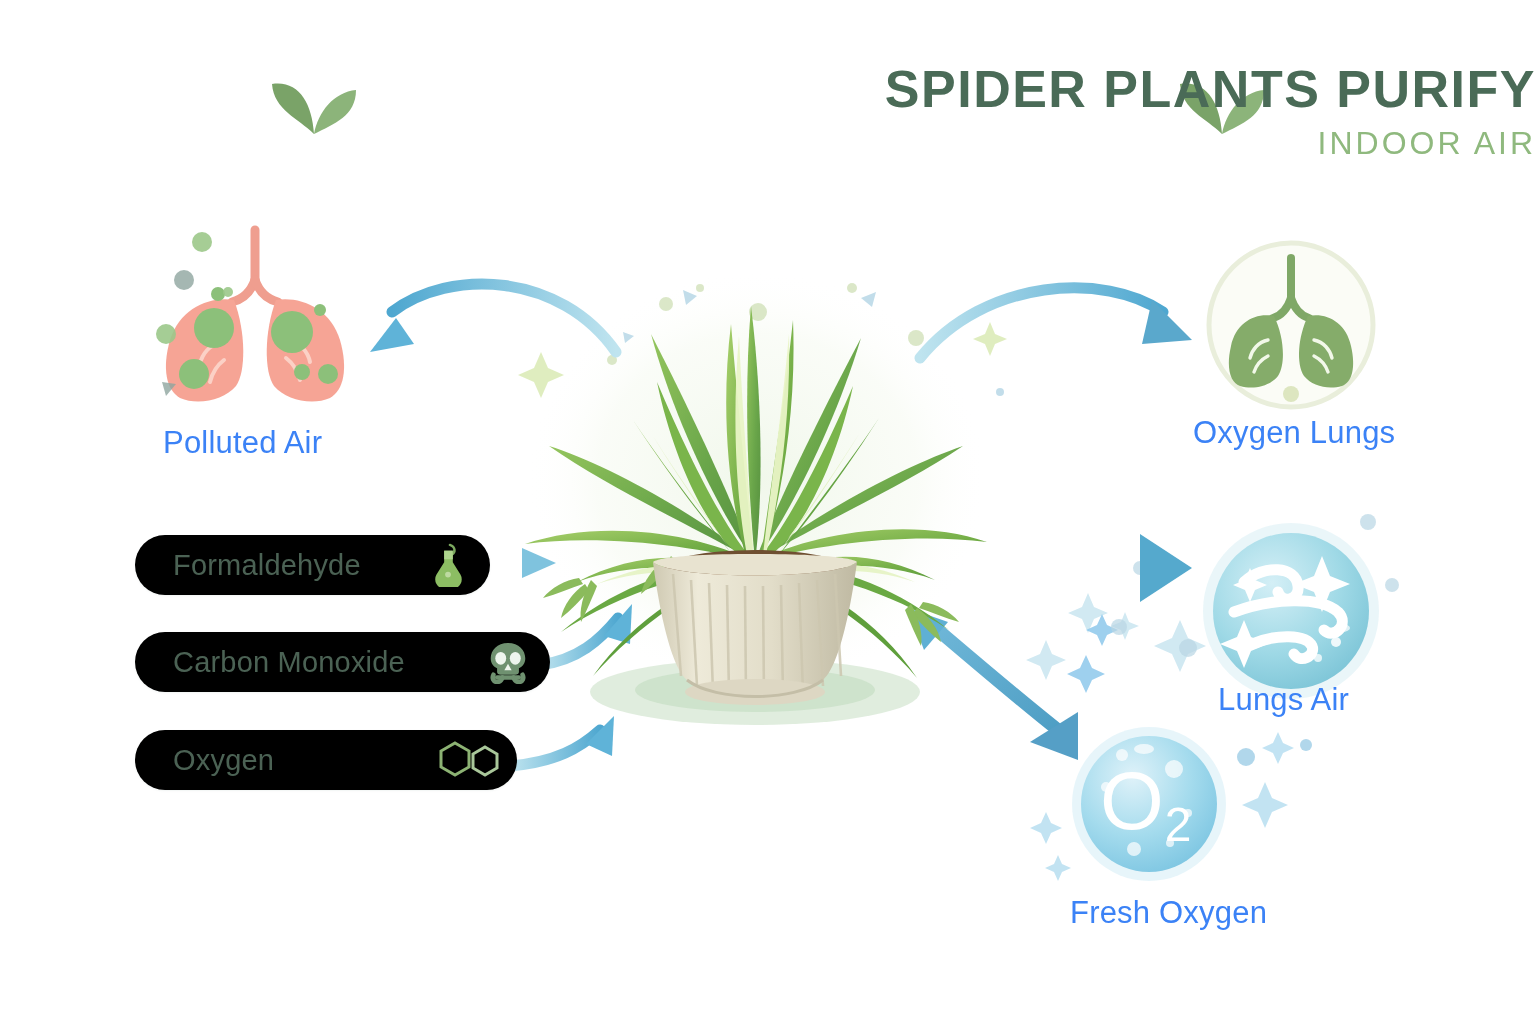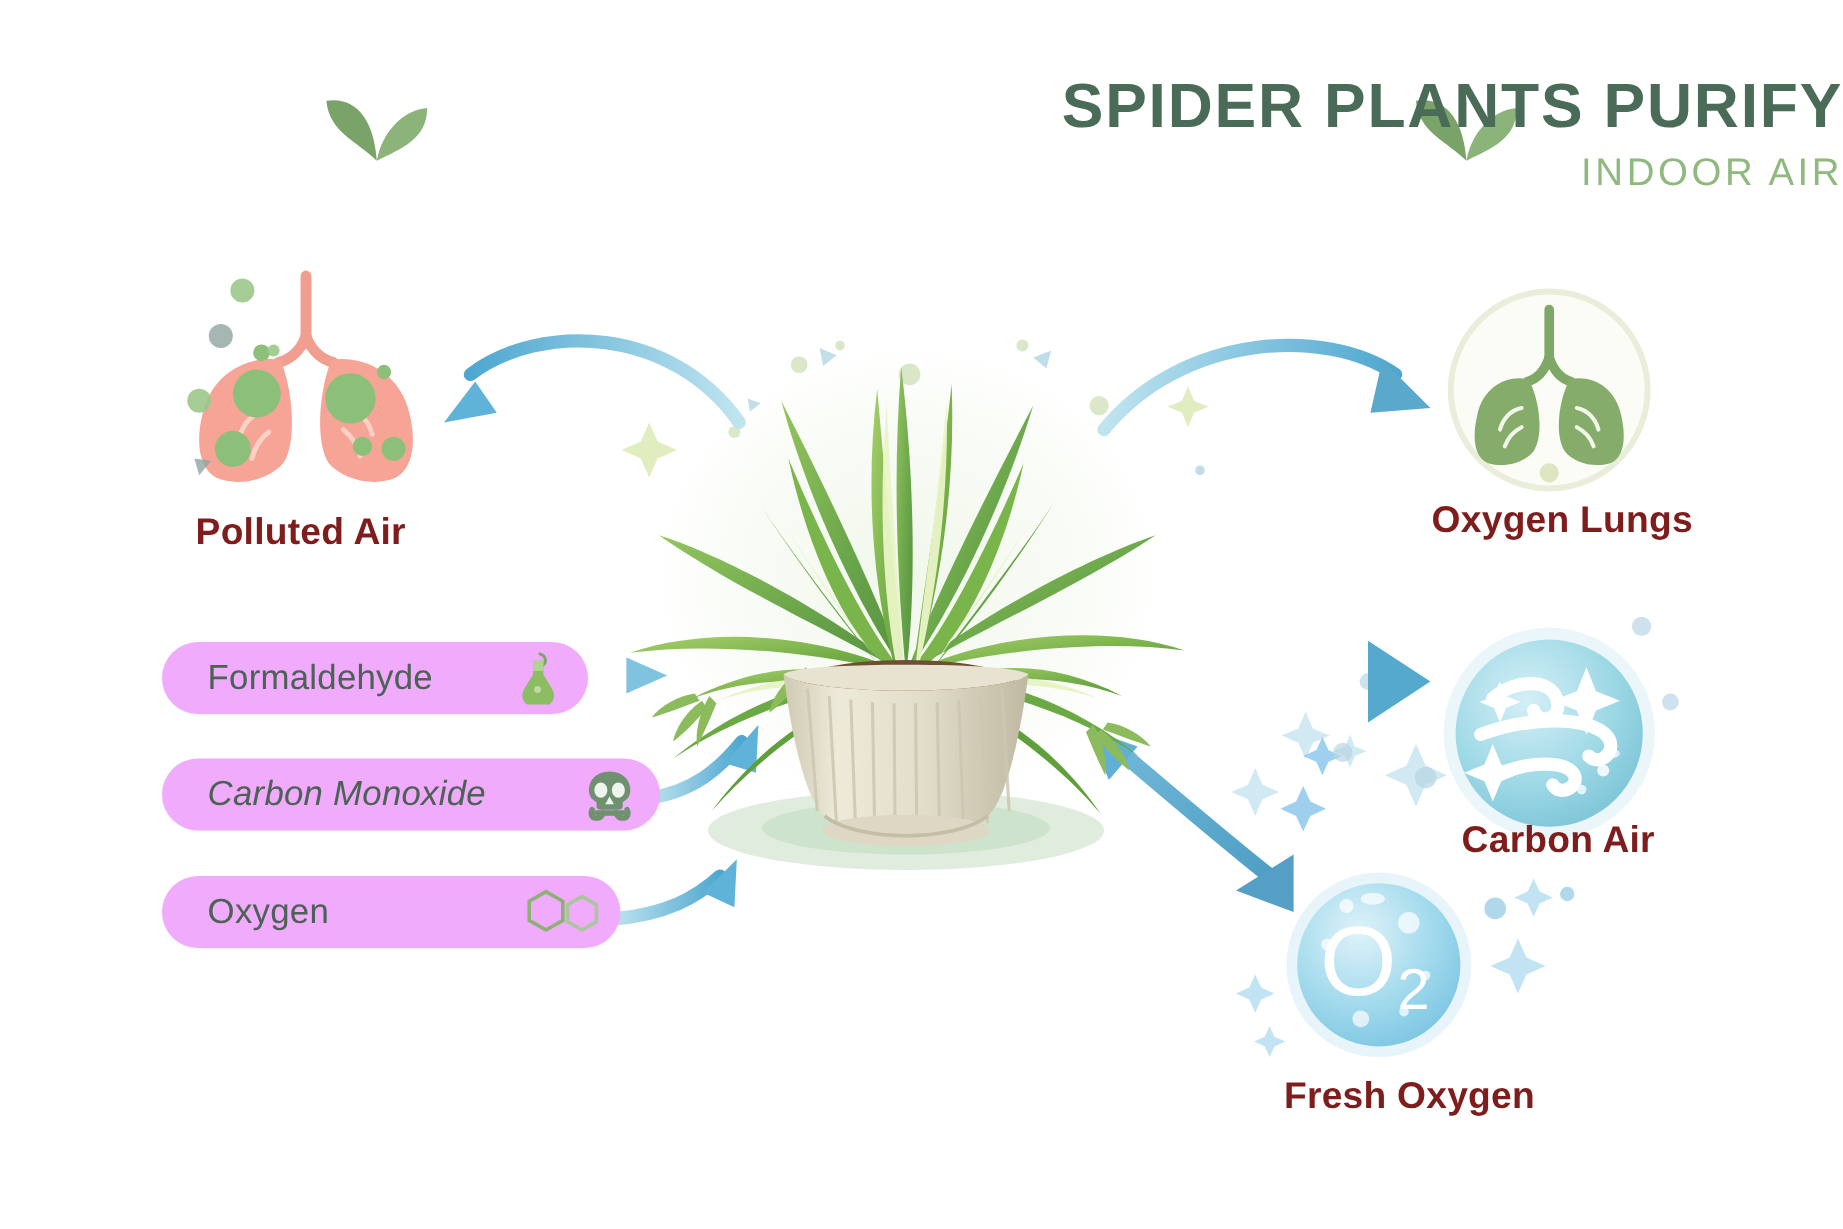--- a/index.html
+++ b/index.html
@@ -25,48 +25,47 @@
     font-size:32px;font-weight:normal;letter-spacing:3px;
     color:#8fb97e;line-height:1.15;margin:8px 0 0 0;
   }
   .sprout{position:absolute;top:66px;width:92px;height:70px;}
   .sprout.left{left:268px;}
   .sprout.right{left:1176px;}
 
   
   .node-label{
     position:absolute;
-    font-size:31px;color:#7f1d1d;
+    font-size:31px;color:#3b82f6;
     white-space:nowrap;
     letter-spacing:.2px;
-    font-weight:bold;
   }
 
   
   #polluted-lungs{position:absolute;left:150px;top:222px;width:215px;height:185px;}
   #polluted-air-label{left:163px;top:425px;}
 
   
   .chip{
     position:absolute;height:60px;
-    background:#f0abfc;
+    background:#000000;
     border-radius:30px;
     display:flex;align-items:center;
     box-shadow:0 1px 2px rgba(120,150,135,.10);
   }
   .chip-text{
     font-size:29px;color:#4b6254;
     margin-left:38px;white-space:nowrap;letter-spacing:.2px;
   }
   .chip-icon{
     position:absolute;right:22px;top:50%;transform:translateY(-50%);
     width:40px;height:44px;display:block;
   }
   #chip-formaldehyde{left:135px;top:535px;width:355px;}
-  #chip-carbon-monoxide{left:135px;top:632px;width:415px;font-style:italic;}
+  #chip-carbon-monoxide{left:135px;top:632px;width:415px;}
   #chip-benzene{left:135px;top:730px;width:382px;}
 
   
   #clean-lungs-badge{position:absolute;left:1196px;top:230px;width:190px;height:190px;}
   #clean-lungs-label{left:1193px;top:415px;}
 
   #clean-air-badge{position:absolute;left:1200px;top:520px;width:182px;height:182px;}
   #clean-air-label{left:1218px;top:682px;}
 
   #fresh-oxygen-badge{position:absolute;left:1070px;top:725px;width:158px;height:158px;}
@@ -421,21 +420,21 @@
     </g>
     <g fill="#ffffff">
       <path d="M122,36 l8,20 20,8 -20,8 -8,20 -8,-20 -20,-8 20,-8 z"></path>
       <path d="M44,100 l7,17 17,7 -17,7 -7,17 -7,-17 -17,-7 17,-7 z"></path>
       <path d="M50,48 l5,12 12,5 -12,5 -5,12 -5,-12 -12,-5 12,-5 z"></path>
       <circle cx="136" cy="122" r="5" opacity=".85"></circle>
       <circle cx="118" cy="138" r="4" opacity=".75"></circle>
       <ellipse cx="142" cy="108" rx="8" ry="4" opacity=".7"></ellipse>
     </g>
   </svg>
-  <div class="node-label" id="clean-air-label">Carbon Air</div>
+  <div class="node-label" id="clean-air-label">Lungs Air</div>
 
   <svg id="fresh-oxygen-badge" viewBox="0 0 158 158">
     <defs>
       <radialGradient id="o2G" cx="38%" cy="30%" r="75%">
         <stop offset="0%" stop-color="#dff2f9"></stop>
           <stop offset="58%" stop-color="#a4dbed"></stop>
         <stop offset="100%" stop-color="#7ec6e2"></stop>
       </radialGradient>
     </defs>
     <circle cx="79" cy="79" r="77" fill="#d7eef7" opacity=".6"></circle>

